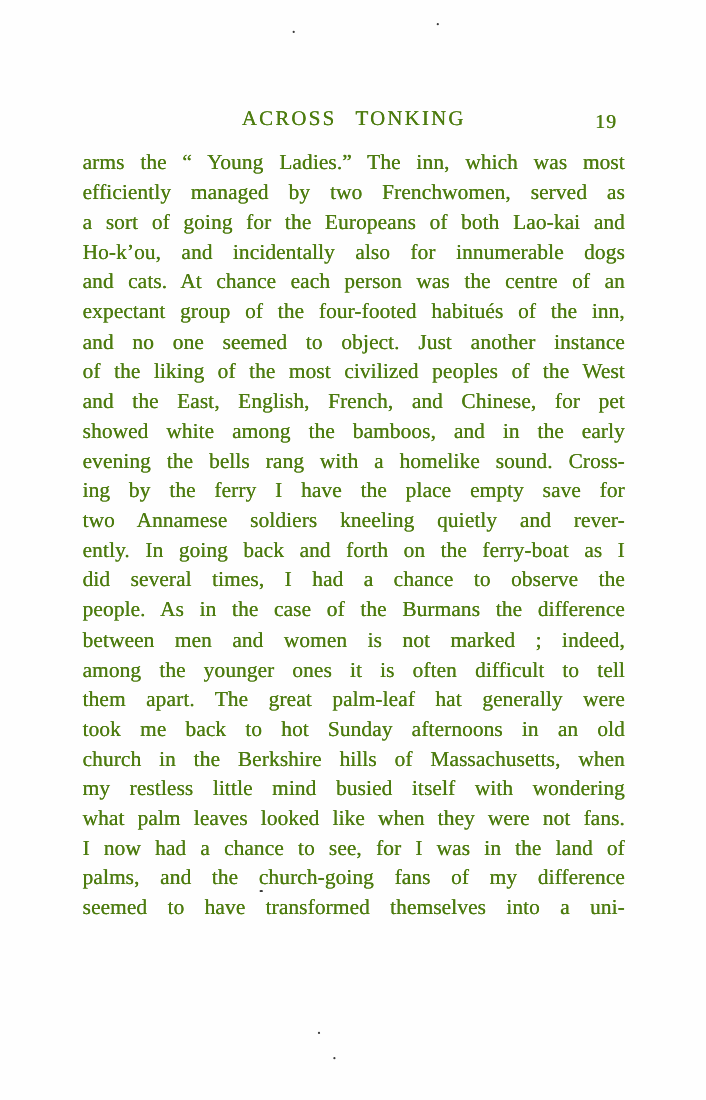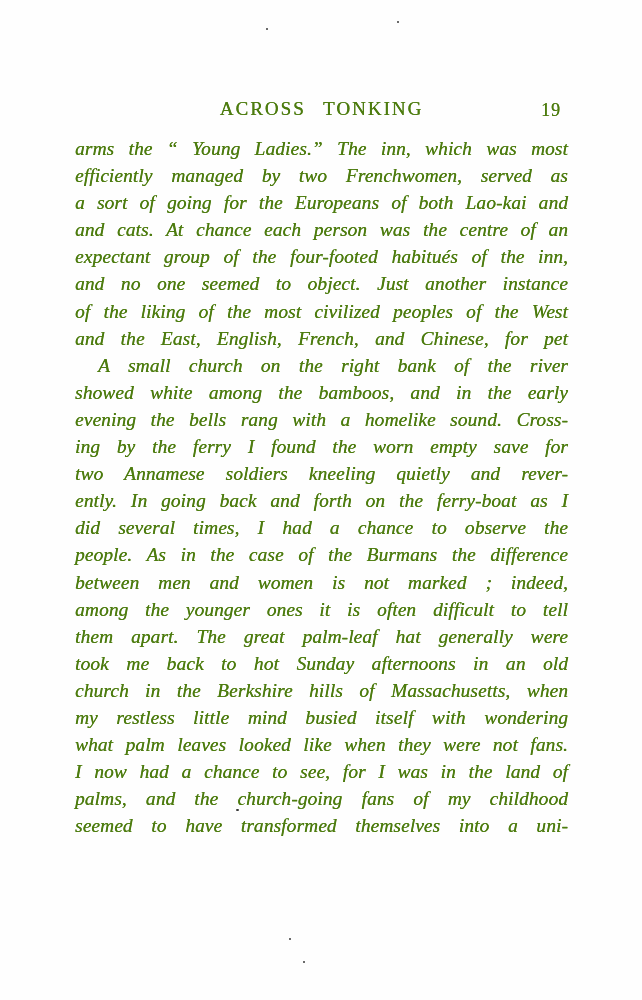--- a/index.html
+++ b/index.html
@@ -47,21 +47,20 @@
     letter-spacing: 1px;
     font-variant-numeric: oldstyle-nums;
     text-shadow: 0.3px 0 0 currentColor;
     text-align: right;
   }
   .body-lines {
     margin-top: 0;
   }
   .paragraph {
     margin: 0;
-    font-style: italic;
   }
   .line {
     font-size: 19.4px;
     line-height: 27.1px;
     white-space: normal;
     letter-spacing: 0.1px;
     text-shadow: 0.25px 0 0 currentColor;
   }
   .line.just {
     text-align: justify;
@@ -96,41 +95,41 @@
   <div class="textblock">
     <div class="running-header">
       <div class="running-title">ACROSS TONKING</div>
       <div class="page-number">19</div>
     </div>
     <div class="body-lines">
         <div class="paragraph">
           <div class="line just">arms the “ Young Ladies.”  The inn, which was most</div>
           <div class="line just">efficiently managed by two Frenchwomen, served as</div>
           <div class="line just">a sort of going for the Europeans of both Lao-kai and</div>
+          <div class="line just">Ho-k’ou, and incidentally also for innumerable dogs</div>
           <div class="line just">and cats.  At chance each person was the centre of an</div>
           <div class="line just">expectant group of the four-footed habitués of the inn,</div>
           <div class="line just">and no one seemed to object.  Just another instance</div>
           <div class="line just">of the liking of the most civilized peoples of the West</div>
           <div class="line just">and the East, English, French, and Chinese, for pet</div>
         </div>
         <div class="paragraph">
-          <div class="line just indent">A small church on the right bank of the river</div>
           <div class="line just">showed white among the bamboos, and in the early</div>
           <div class="line just">evening the bells rang with a homelike sound.  Cross-</div>
-          <div class="line just">ing by the ferry I found the worn empty save for</div>
+          <div class="line just">ing by the ferry I have the place empty save for</div>
           <div class="line just">two Annamese soldiers kneeling quietly and rever-</div>
           <div class="line just">ently.  In going back and forth on the ferry-boat as I</div>
           <div class="line just">did several times, I had a chance to observe the</div>
           <div class="line just">people.  As in the case of the Burmans the difference</div>
           <div class="line just">between men and women is not marked ; indeed,</div>
           <div class="line just">among the younger ones it is often difficult to tell</div>
           <div class="line just">them apart.  The great palm-leaf hat generally were</div>
           <div class="line just">took me back to hot Sunday afternoons in an old</div>
           <div class="line just">church in the Berkshire hills of Massachusetts, when</div>
           <div class="line just">my restless little mind busied itself with wondering</div>
           <div class="line just">what palm leaves looked like when they were not fans.</div>
           <div class="line just">I now had a chance to see, for I was in the land of</div>
-          <div class="line just">palms, and the church-going fans of my childhood</div>
+          <div class="line just">palms, and the church-going fans of my difference</div>
           <div class="line just">seemed to have transformed themselves into a uni-</div>
         </div>
       </div>
   </div>
 </div>
 
 </body></html>

